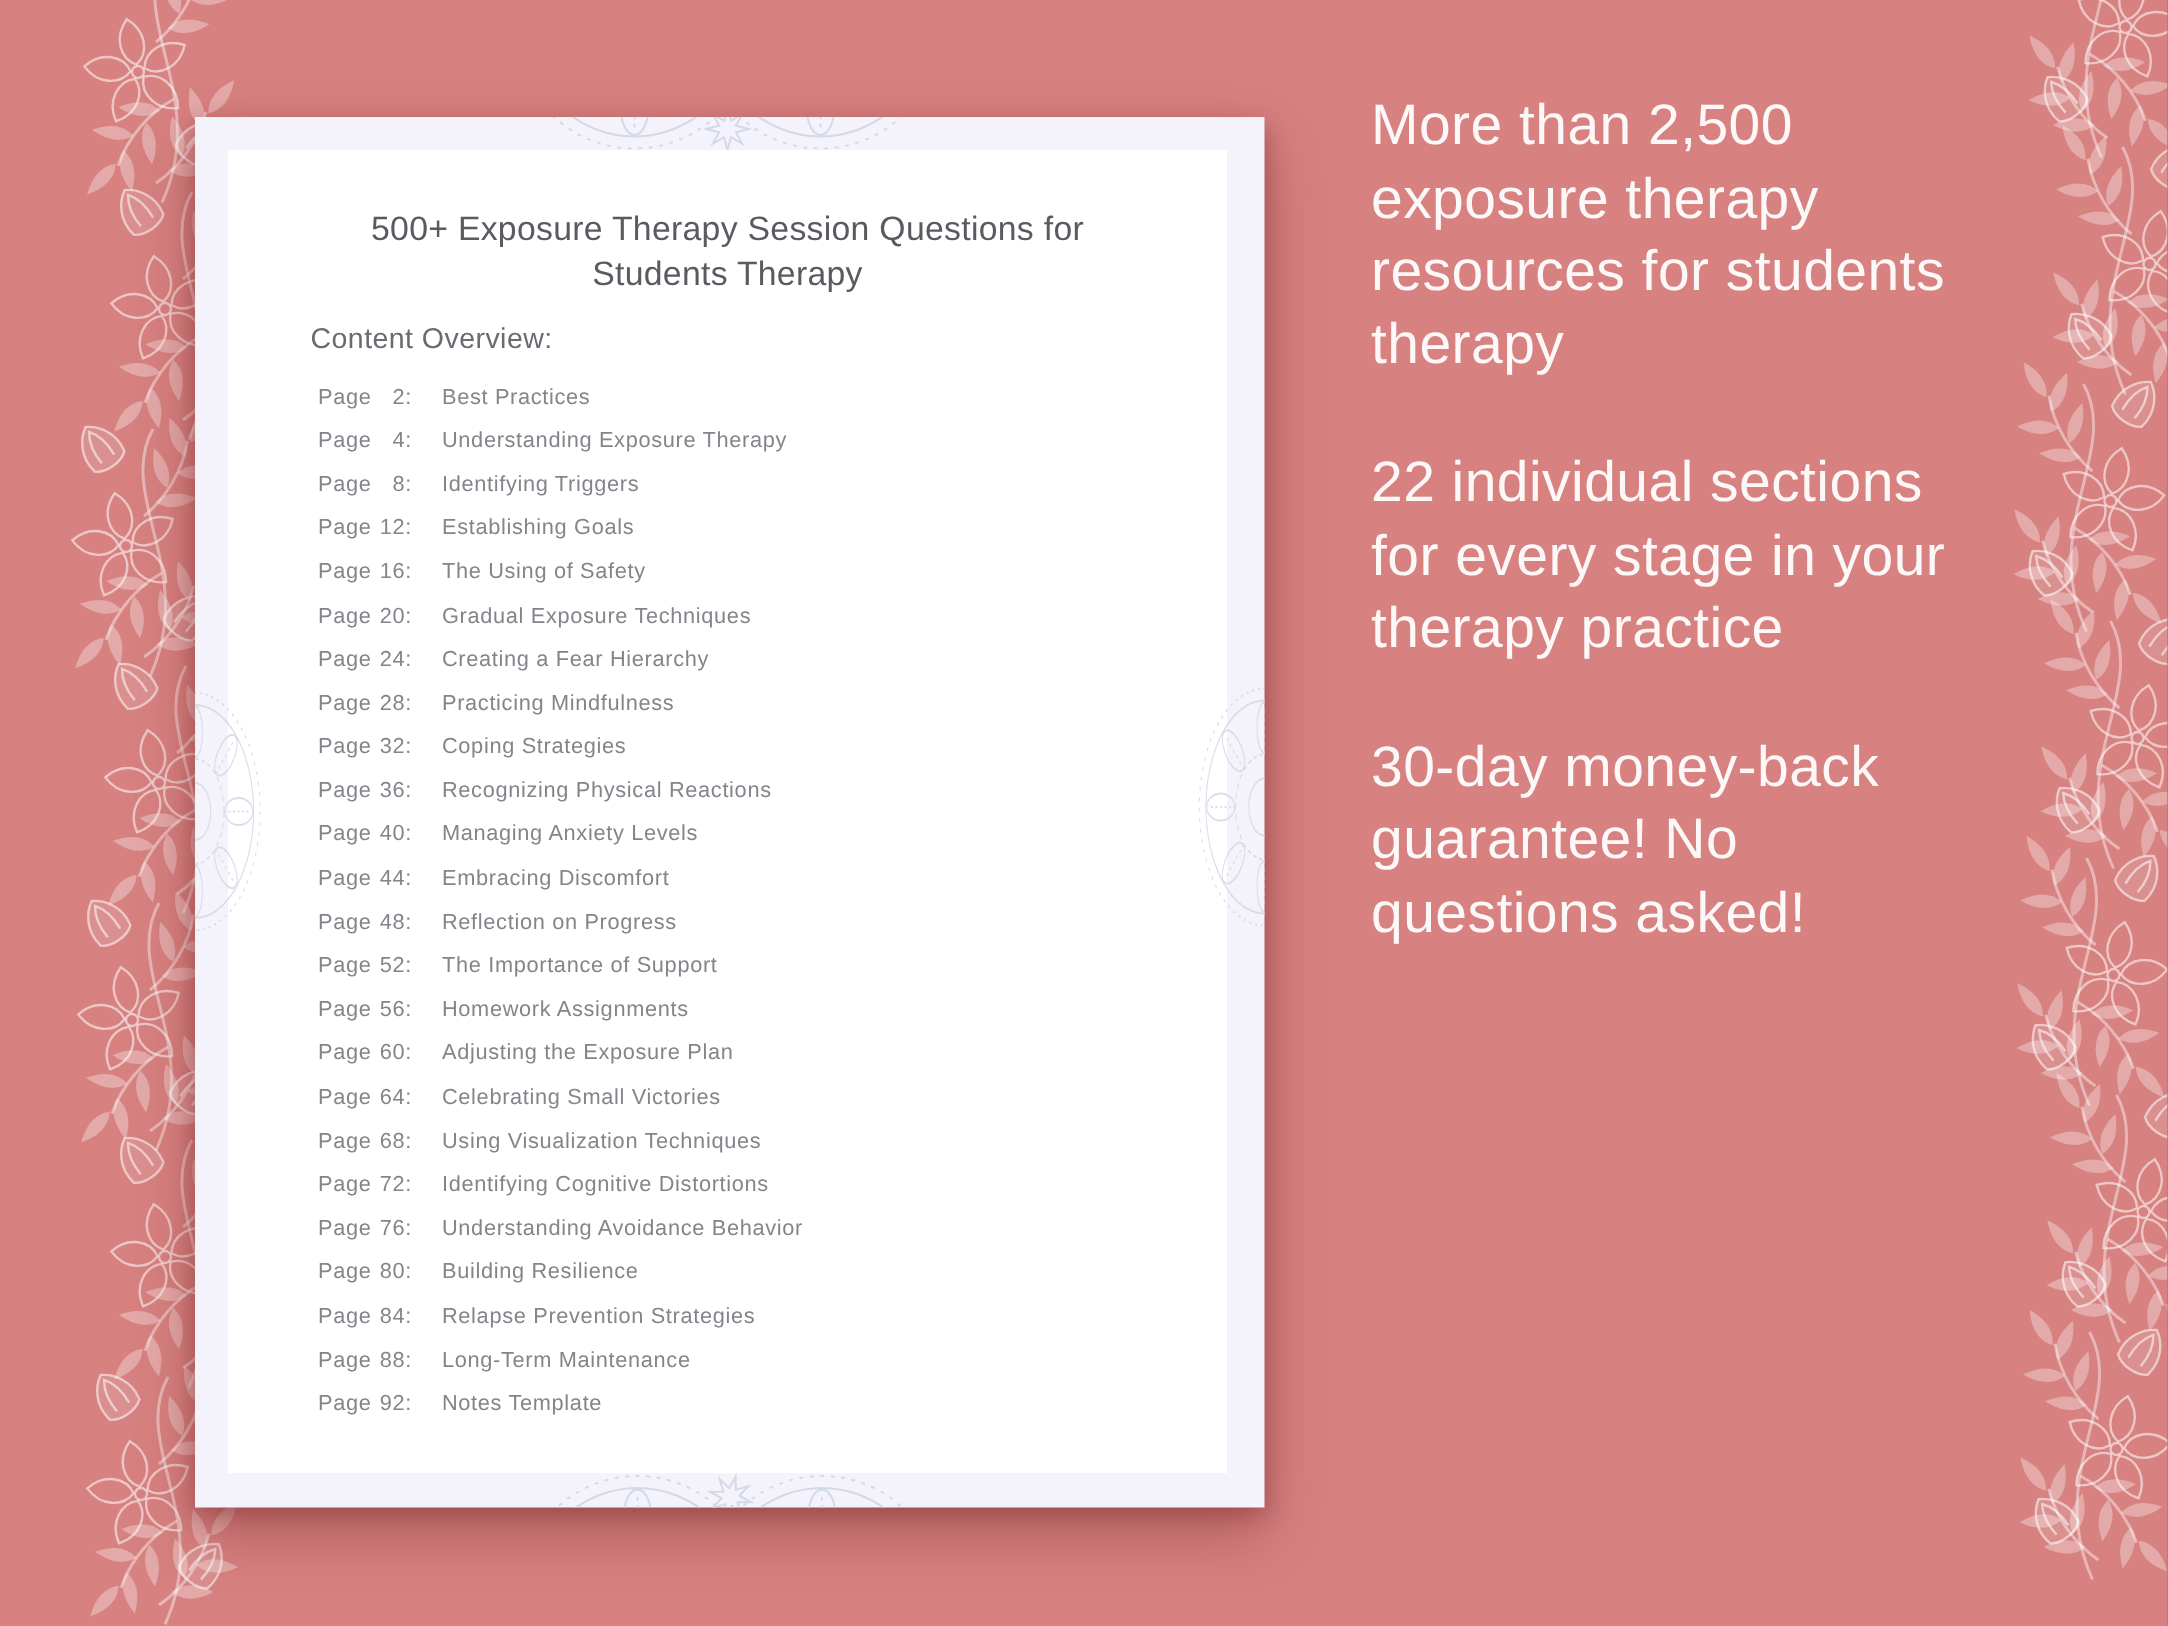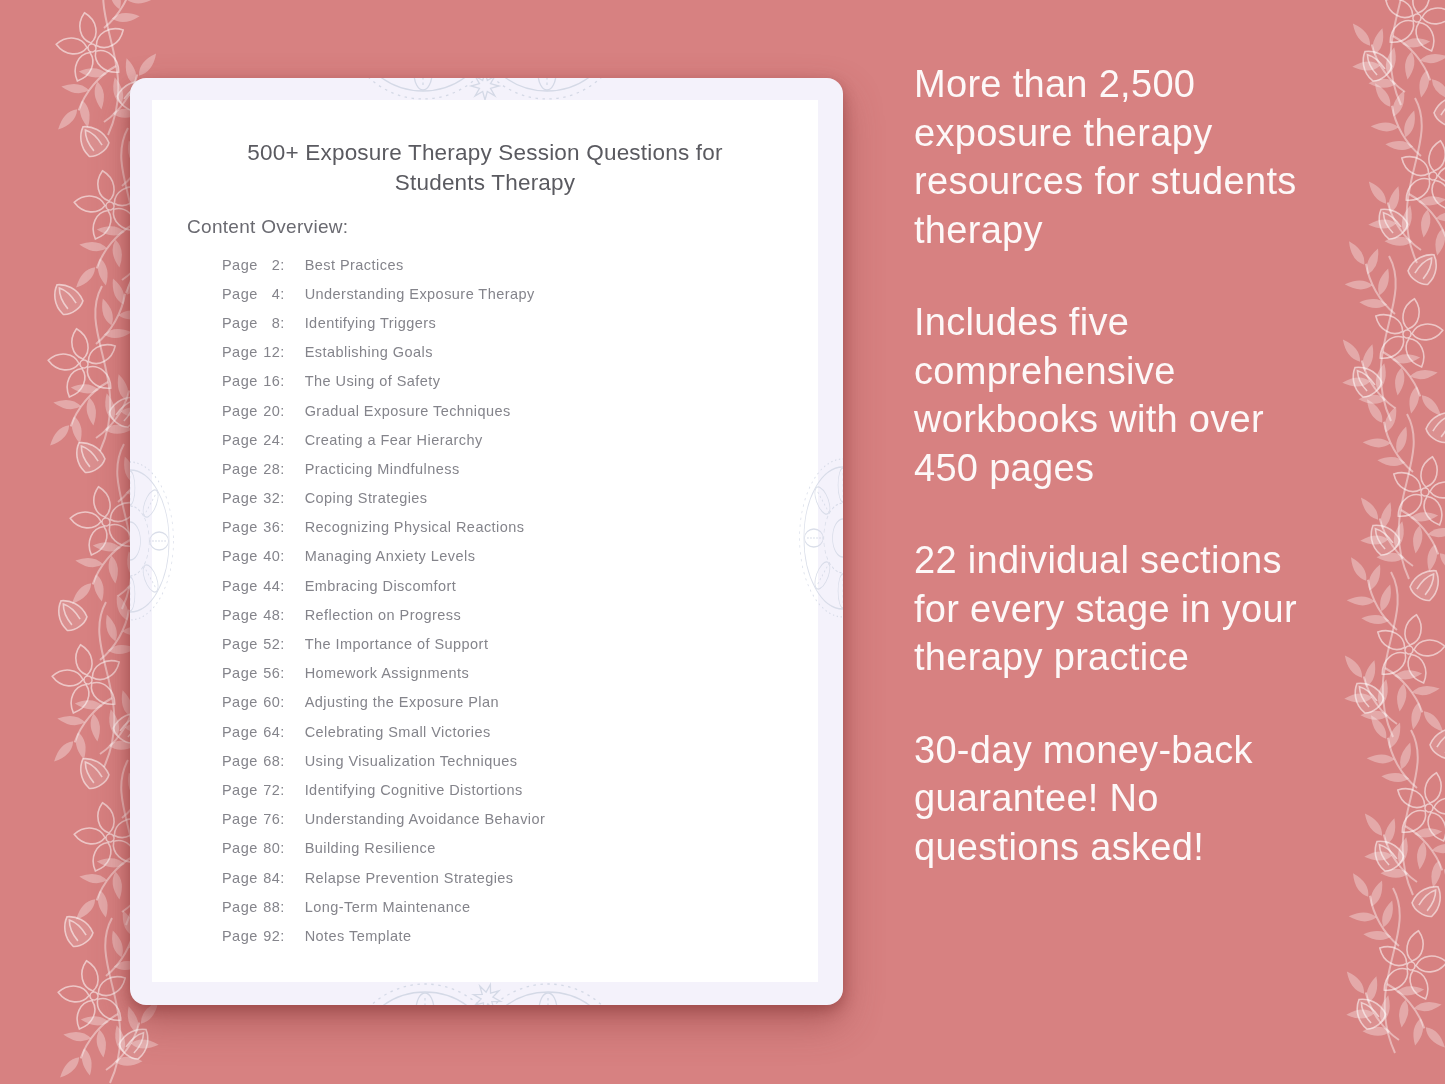--- a/index.html
+++ b/index.html
@@ -16,42 +16,41 @@
   .garland-right{right:-70px;width:260px;transform:scaleX(-1);}
   .g-leaf{fill:rgba(255,255,255,0.32);stroke:none;}
   .g-stem{fill:none;stroke:rgba(255,255,255,0.42);stroke-width:2;}
   .g-line{fill:none;stroke:rgba(255,255,255,0.55);stroke-width:1.6;}
   .g-bud{fill:rgba(255,255,255,0.12);stroke:rgba(255,255,255,0.55);stroke-width:1.6;}
   
   .doc-page{
     position:absolute;left:130px;top:78px;width:713px;height:927px;
     background:var(--page-border,#f4f2fb);
     box-shadow:0 5px 14px rgba(125,45,45,.45),0 18px 38px rgba(135,55,55,.45);
-    border-radius:16px;
   }
   .mandala-svg{position:absolute;left:0;top:0;width:713px;height:927px;pointer-events:none;}
   .mandala-under{z-index:0;}
   .mandala-over{z-index:2;opacity:.85;}
   .m-line{fill:none;stroke:var(--mandala-line,#d4d9e6);stroke-width:1.3;}
   .doc-inner{
     position:absolute;left:22px;top:22px;width:666px;height:882px;
     background:var(--page,#ffffff);z-index:1;
   }
   .doc-title{
     margin:38px auto 0 auto;max-width:540px;
     font-size:22.5px;line-height:30px;font-weight:400;
     letter-spacing:.2px;text-align:center;
     color:var(--title-text,#5a5a60);
   }
   .overview{
-    position:absolute;left:35px;top:116px;
+    position:absolute;left:55px;top:116px;
     font-size:19px;letter-spacing:.3px;
     color:var(--heading-text,#6a6a71);
   }
-  .toc{position:absolute;left:70px;top:150px;}
+  .toc{position:absolute;left:60px;top:150px;}
   .toc-row{
     display:flex;align-items:center;height:29.2px;
     font-size:14.5px;letter-spacing:.45px;
     color:var(--list-text,#84848b);white-space:nowrap;
   }
   .toc-row .num{display:inline-block;min-width:18px;text-align:right;}
   .toc-row .lbl{margin-left:20px;}
   
   .marketing{
     position:absolute;left:898px;top:60px;width:424px;
@@ -315,18 +314,17 @@
 
     <svg class="mandala-svg mandala-over" viewBox="0 0 713 927">
       <use href="#mandala" transform="translate(0 463) scale(0.55 1)"></use>
       <use href="#mandala" transform="translate(713 460) scale(0.55 1)"></use>
     </svg>
 
   </div>
 
   <div class="marketing">
     <p class="mk">More than 2,500 exposure therapy resources for students therapy</p>
-    <p class="mk">Includes five comprehensive workbooks with over 450 pages</p>
     <p class="mk">22 individual sections for every stage in your therapy practice</p>
     <p class="mk">30-day money-back guarantee! No questions asked!</p>
   </div>
 
 </div>
 
 </body></html>

